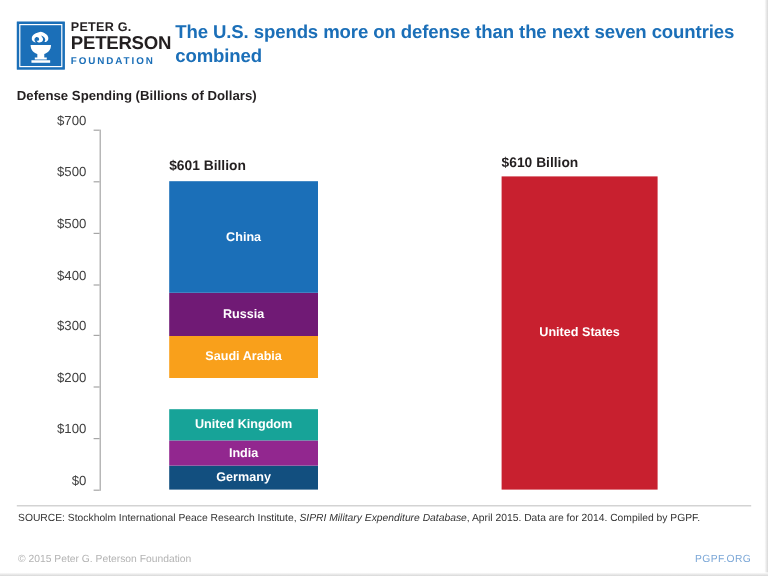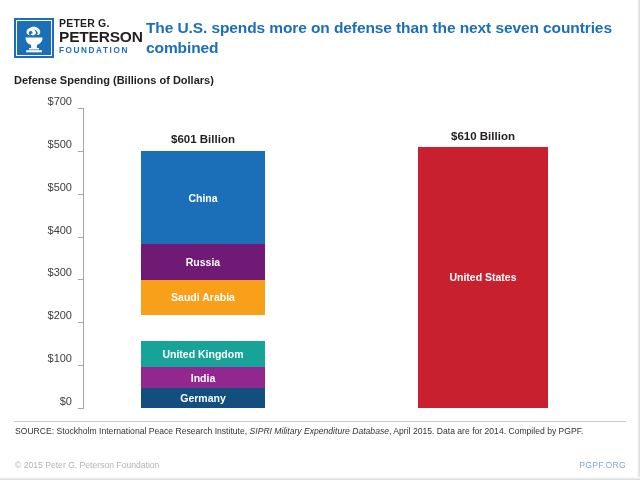--- a/index.html
+++ b/index.html
@@ -137,21 +137,20 @@
   }
 
   
   .bar-col {
     position: absolute;
     bottom: 0;
   }
   .bar-caption {
     position: absolute;
     width: 100%;
-    text-align: center;
     font-size: 11.5px;
     font-weight: bold;
     color: #231F20;
   }
   .seg {
     position: absolute;
     left: 0;
     width: 100%;
     box-sizing: border-box;
     color: #ffffff;

